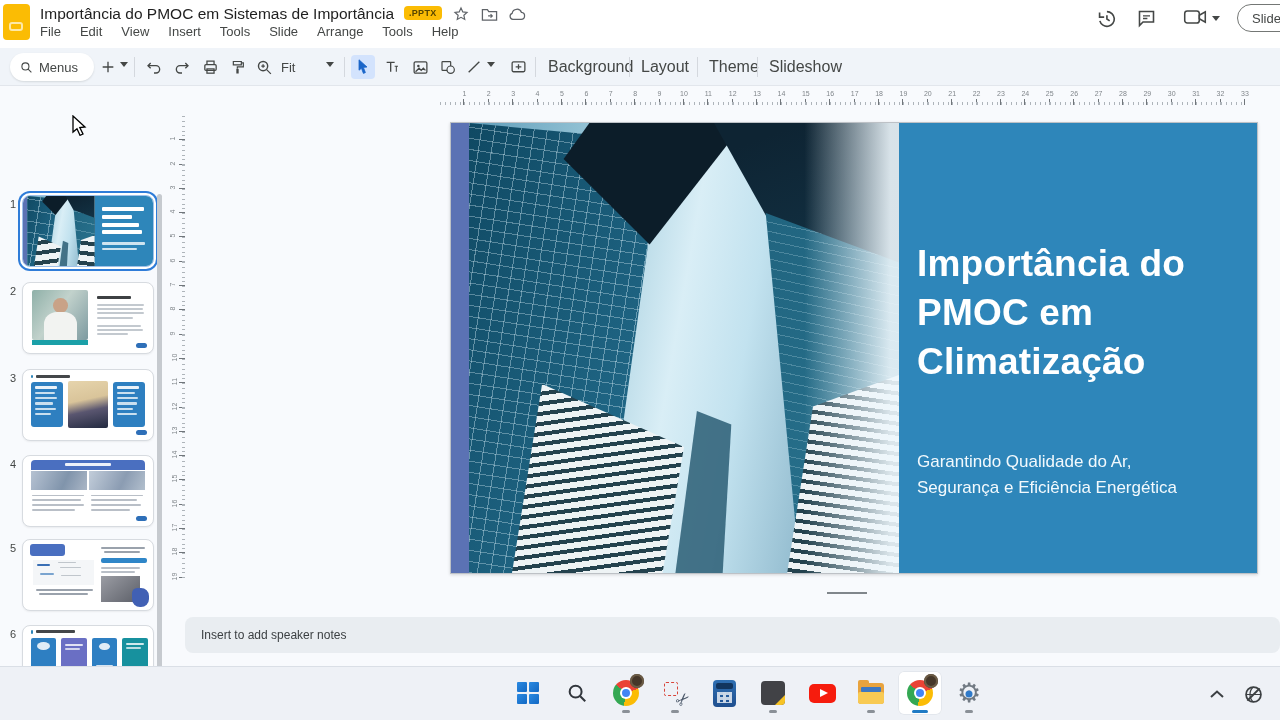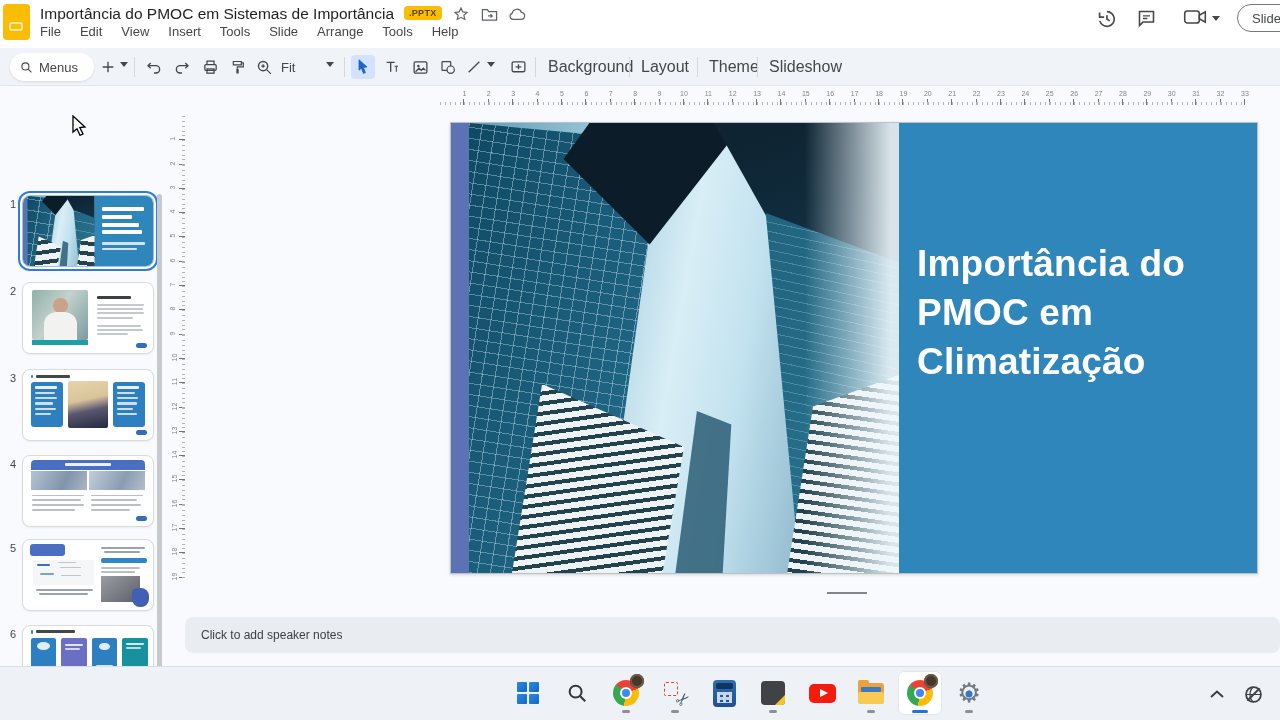--- a/index.html
+++ b/index.html
@@ -608,26 +608,30 @@
         <div class="b-ctr"></div>
         <div class="b-fade"></div>
     </div>
   </div>
   <div class="slide-panel">
     <div class="slide-title">
       <div>Importância do</div>
       <div>PMOC em</div>
       <div>Climatização</div>
     </div>
+    <div class="slide-subtitle">
+      <div>Garantindo Qualidade do Ar,</div>
+      <div>Segurança e Eficiência Energética</div>
+    </div>
   </div>
 </div>
 
 <div class="drag-handle"></div>
 <div class="notes">
-    <span>Click to add speaker notes</span>
+    <span>Insert to add speaker notes</span>
   </div>
 
 <svg class="cursor" style="left:72px;top:115px" width="16" height="21" viewBox="0 0 16 21">
   <path d="M1 1l12 11-5.2.6L11 19l-3 1.3-3-6.6L1 17z" fill="#fff" stroke="#000" stroke-width="1.3"></path>
 </svg>
 
 <div class="taskbar">
   <div class="tb-icons">
     <div class="tb-slot">
         <div class="start-ic">

